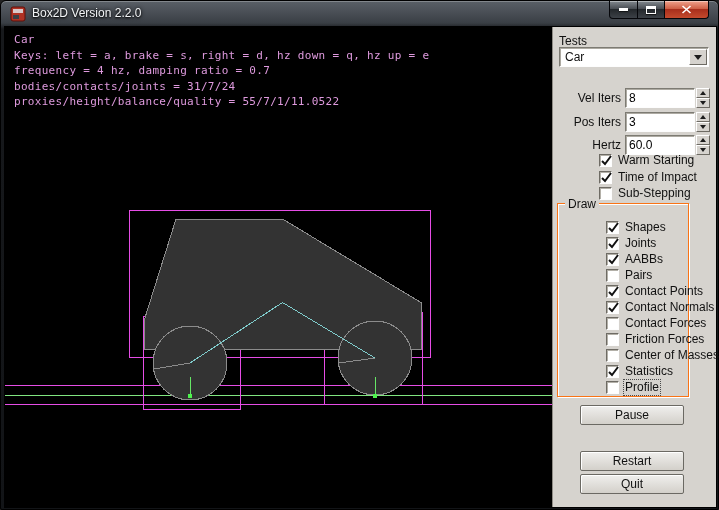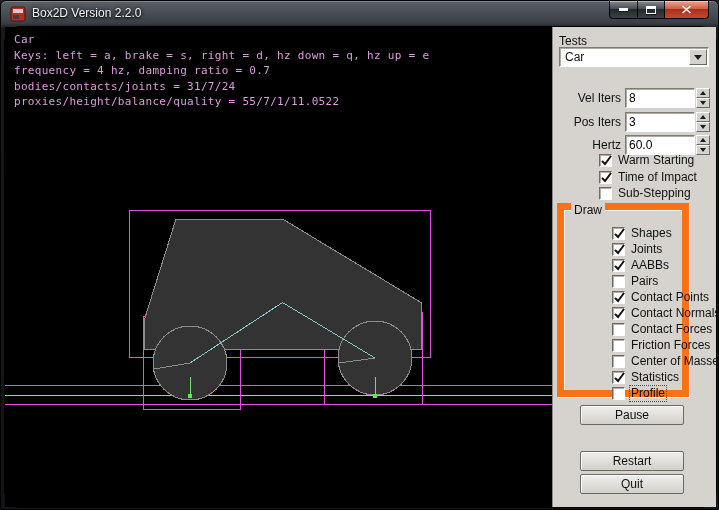--- a/index.html
+++ b/index.html
@@ -26,21 +26,21 @@
   .cap-btn.min { width:29px; border-radius:0 0 0 4px; }
   .cap-btn.max { width:28px; }
   .cap-btn.close { width:45px; border-radius:0 0 4px 0;
              background:linear-gradient(180deg,#f0a28c 0%,#cf6046 45%,#a92f1c 50%,#c44a2d 100%); }
   .glyph-min { width:9px; height:3px; background:#fff; box-shadow:0 1px 1px rgba(0,0,0,.6); }
   .glyph-max { width:10px; height:8px; border:1px solid #fff; border-top-width:3px;
                box-shadow:0 1px 1px rgba(0,0,0,.6); }
 
   
   .client { position:absolute; left:4px; top:26px; width:711px; height:480px;
-            display:flex; outline:1px solid #000;border-radius:16px; }
+            display:flex; outline:1px solid #000; }
 
   .canvas { position:relative; width:547px; height:480px; background:#000; }
   .scene { display:block; }
   .stats-line { font-family:"DejaVu Sans Mono", monospace; font-size:11px; letter-spacing:.3px; }
 
   
   .panel { position:relative; width:164px; height:480px; background:#d6d3ce;
            border-left:1px solid #8f8c85; font-size:12px; color:#111; }
 
   .tests-label { position:absolute; left:6px; top:7px; }
@@ -74,21 +74,21 @@
   .check-row { position:absolute; display:flex; align-items:center; gap:6px; cursor:pointer;padding-left:40px; }
   .cb { width:13px; height:13px; background:#fff; border:1px solid; flex:0 0 13px;
         border-color:#6e6b64 #fdfdfd #fdfdfd #6e6b64; box-shadow:inset 1px 1px 0 #b3b0a8;
         position:relative; }
   .cb svg { position:absolute; left:0; top:-1px; visibility:hidden; }
   .cb.checked svg { visibility:visible; }
   .cb-label { line-height:13px; white-space:nowrap; }
   .cb-label.focused { outline:1px dotted #4a4a4a; outline-offset:1px; }
 
   .group { position:absolute; left:4px; top:176px; width:132px; height:194px;
-           border:7px solid #f97316; box-shadow:inset 1px 1px 0 #fff, 1px 1px 0 #fff; }
+           border:1px solid #f97316; box-shadow:inset 1px 1px 0 #fff, 1px 1px 0 #fff; }
   .group-title { position:absolute; top:-7px; left:7px; background:#d6d3ce; padding:0 3px;
                  font-size:12px; }
   .group .check-row { left:8px; }
 
   .panel-btn { position:absolute; left:27px; width:104px; height:20px;
                background:linear-gradient(#f0efed,#d3d0ca); border:1px solid #6b6963;
                border-radius:2px; box-shadow:inset 1px 1px 0 #fff;
                font:12px "Liberation Sans", sans-serif; color:#111; cursor:pointer; }
 </style>
 </head>

